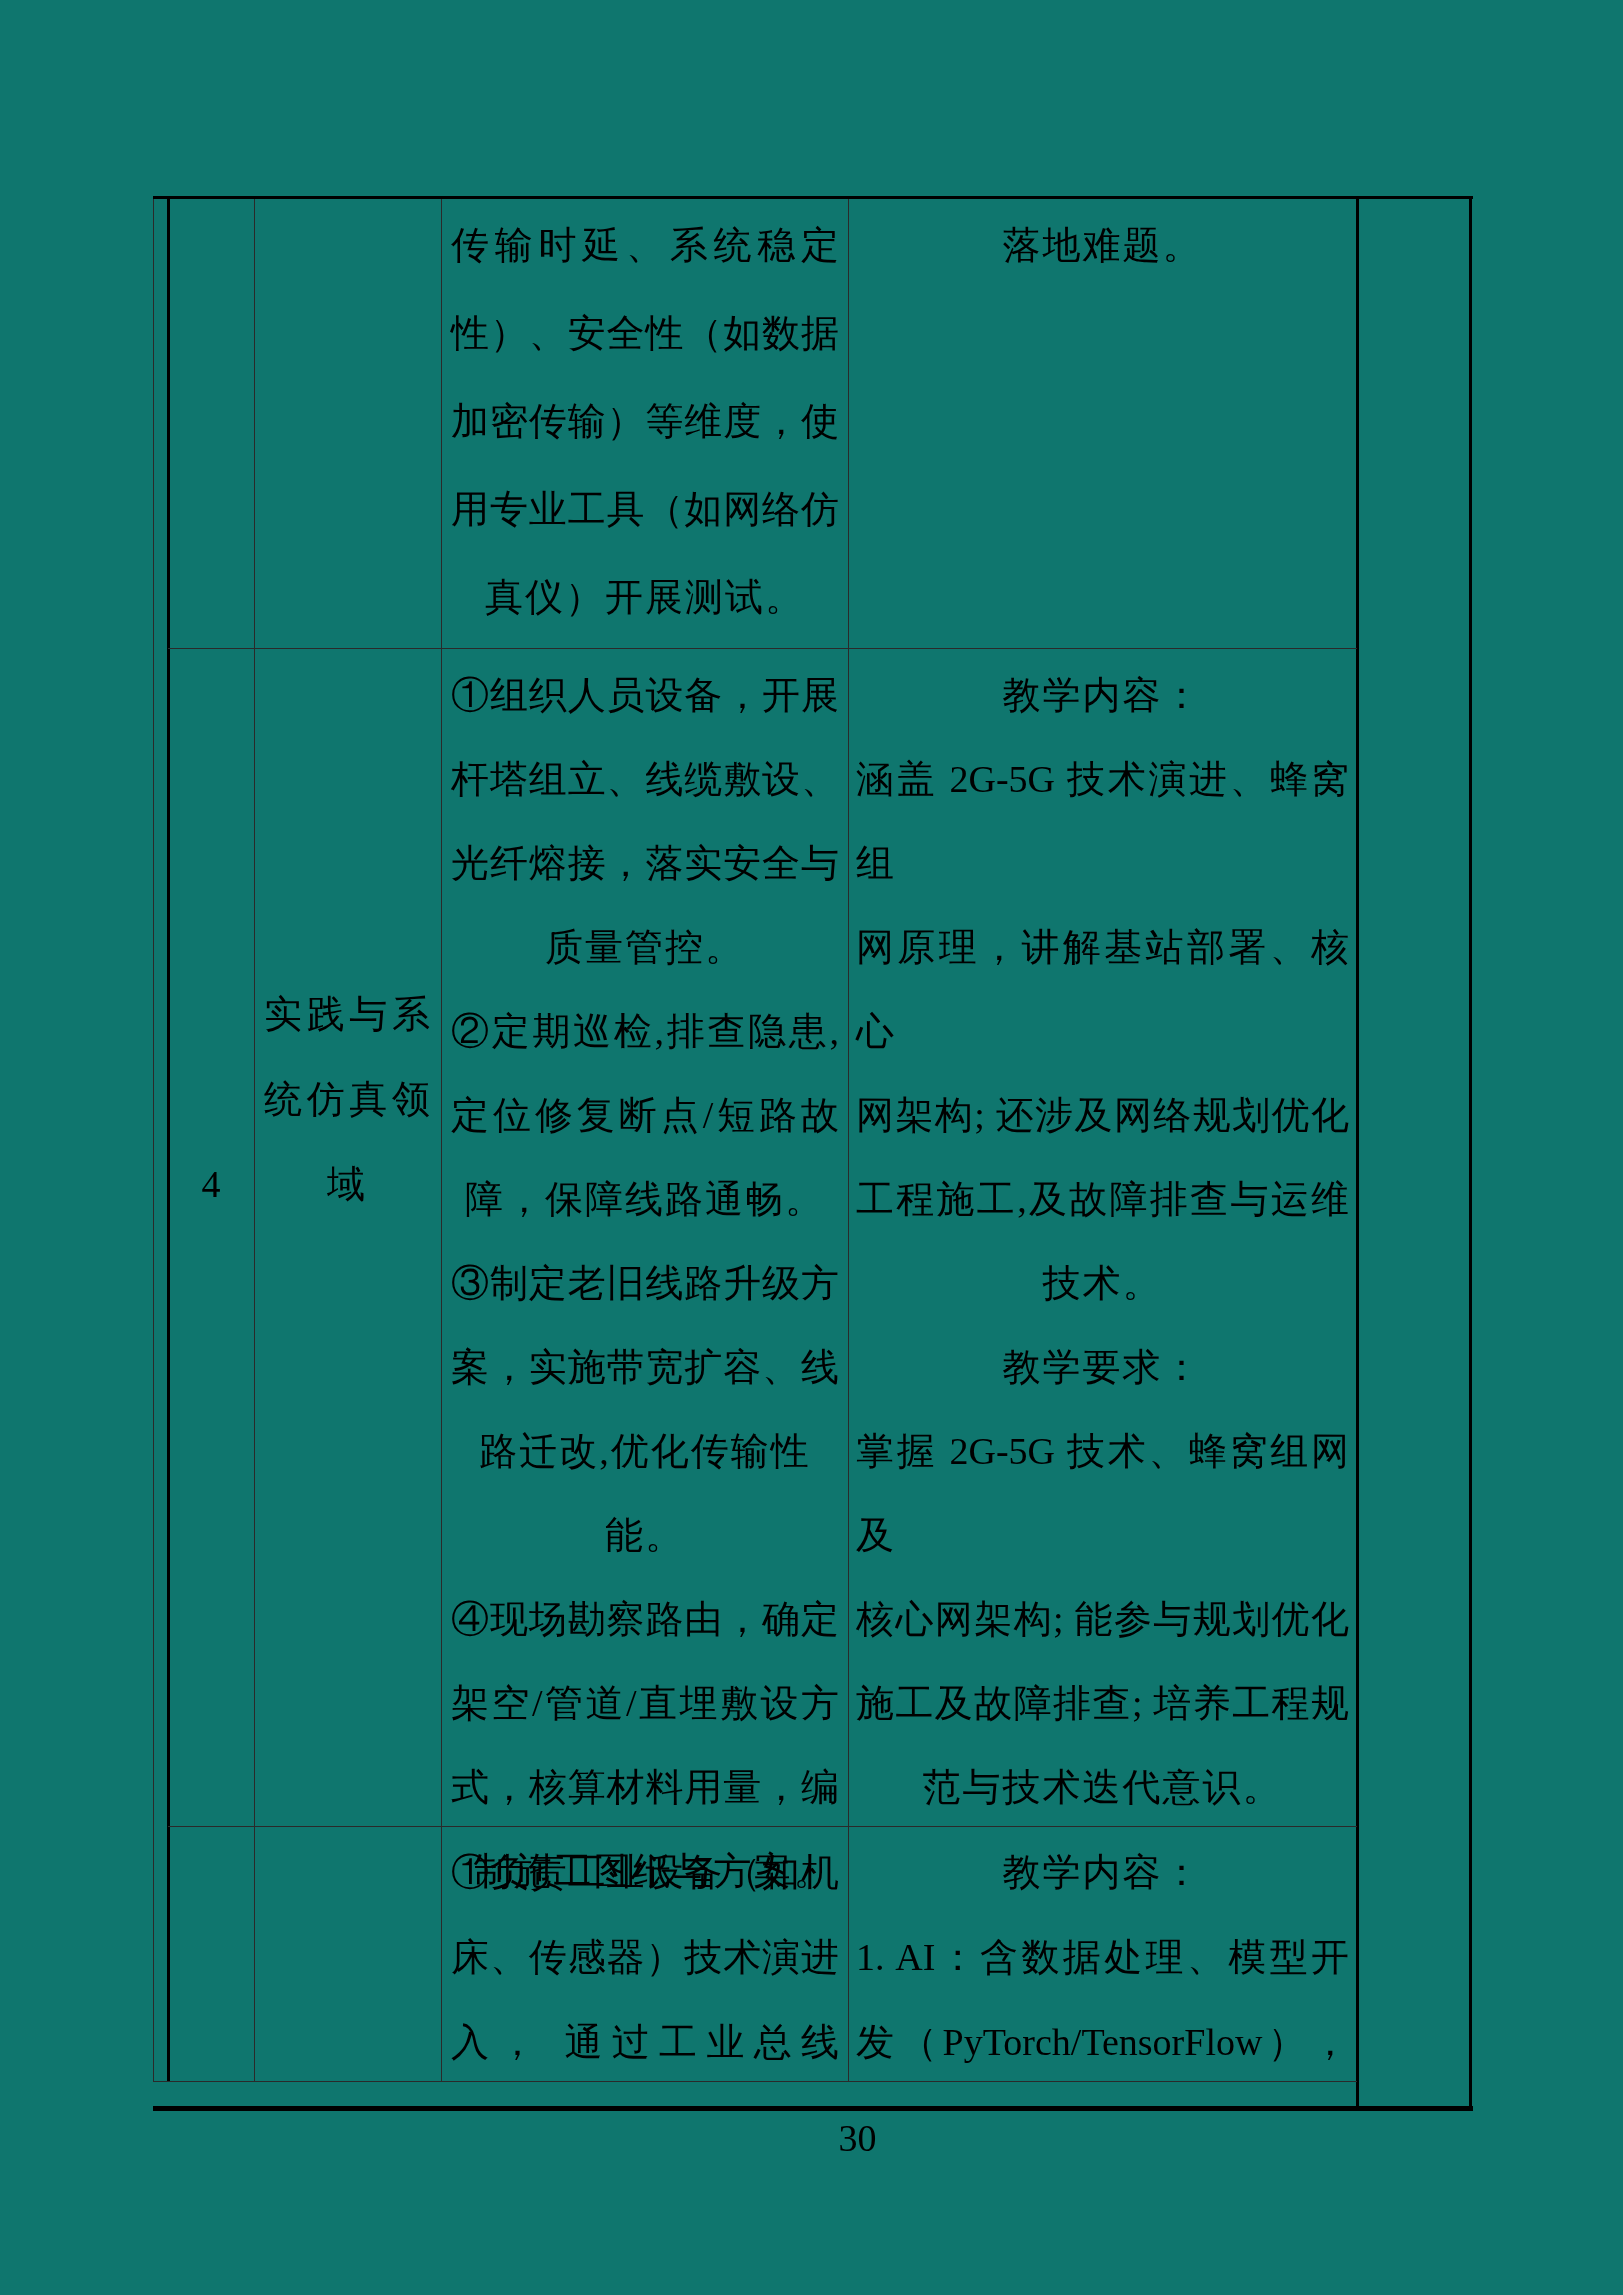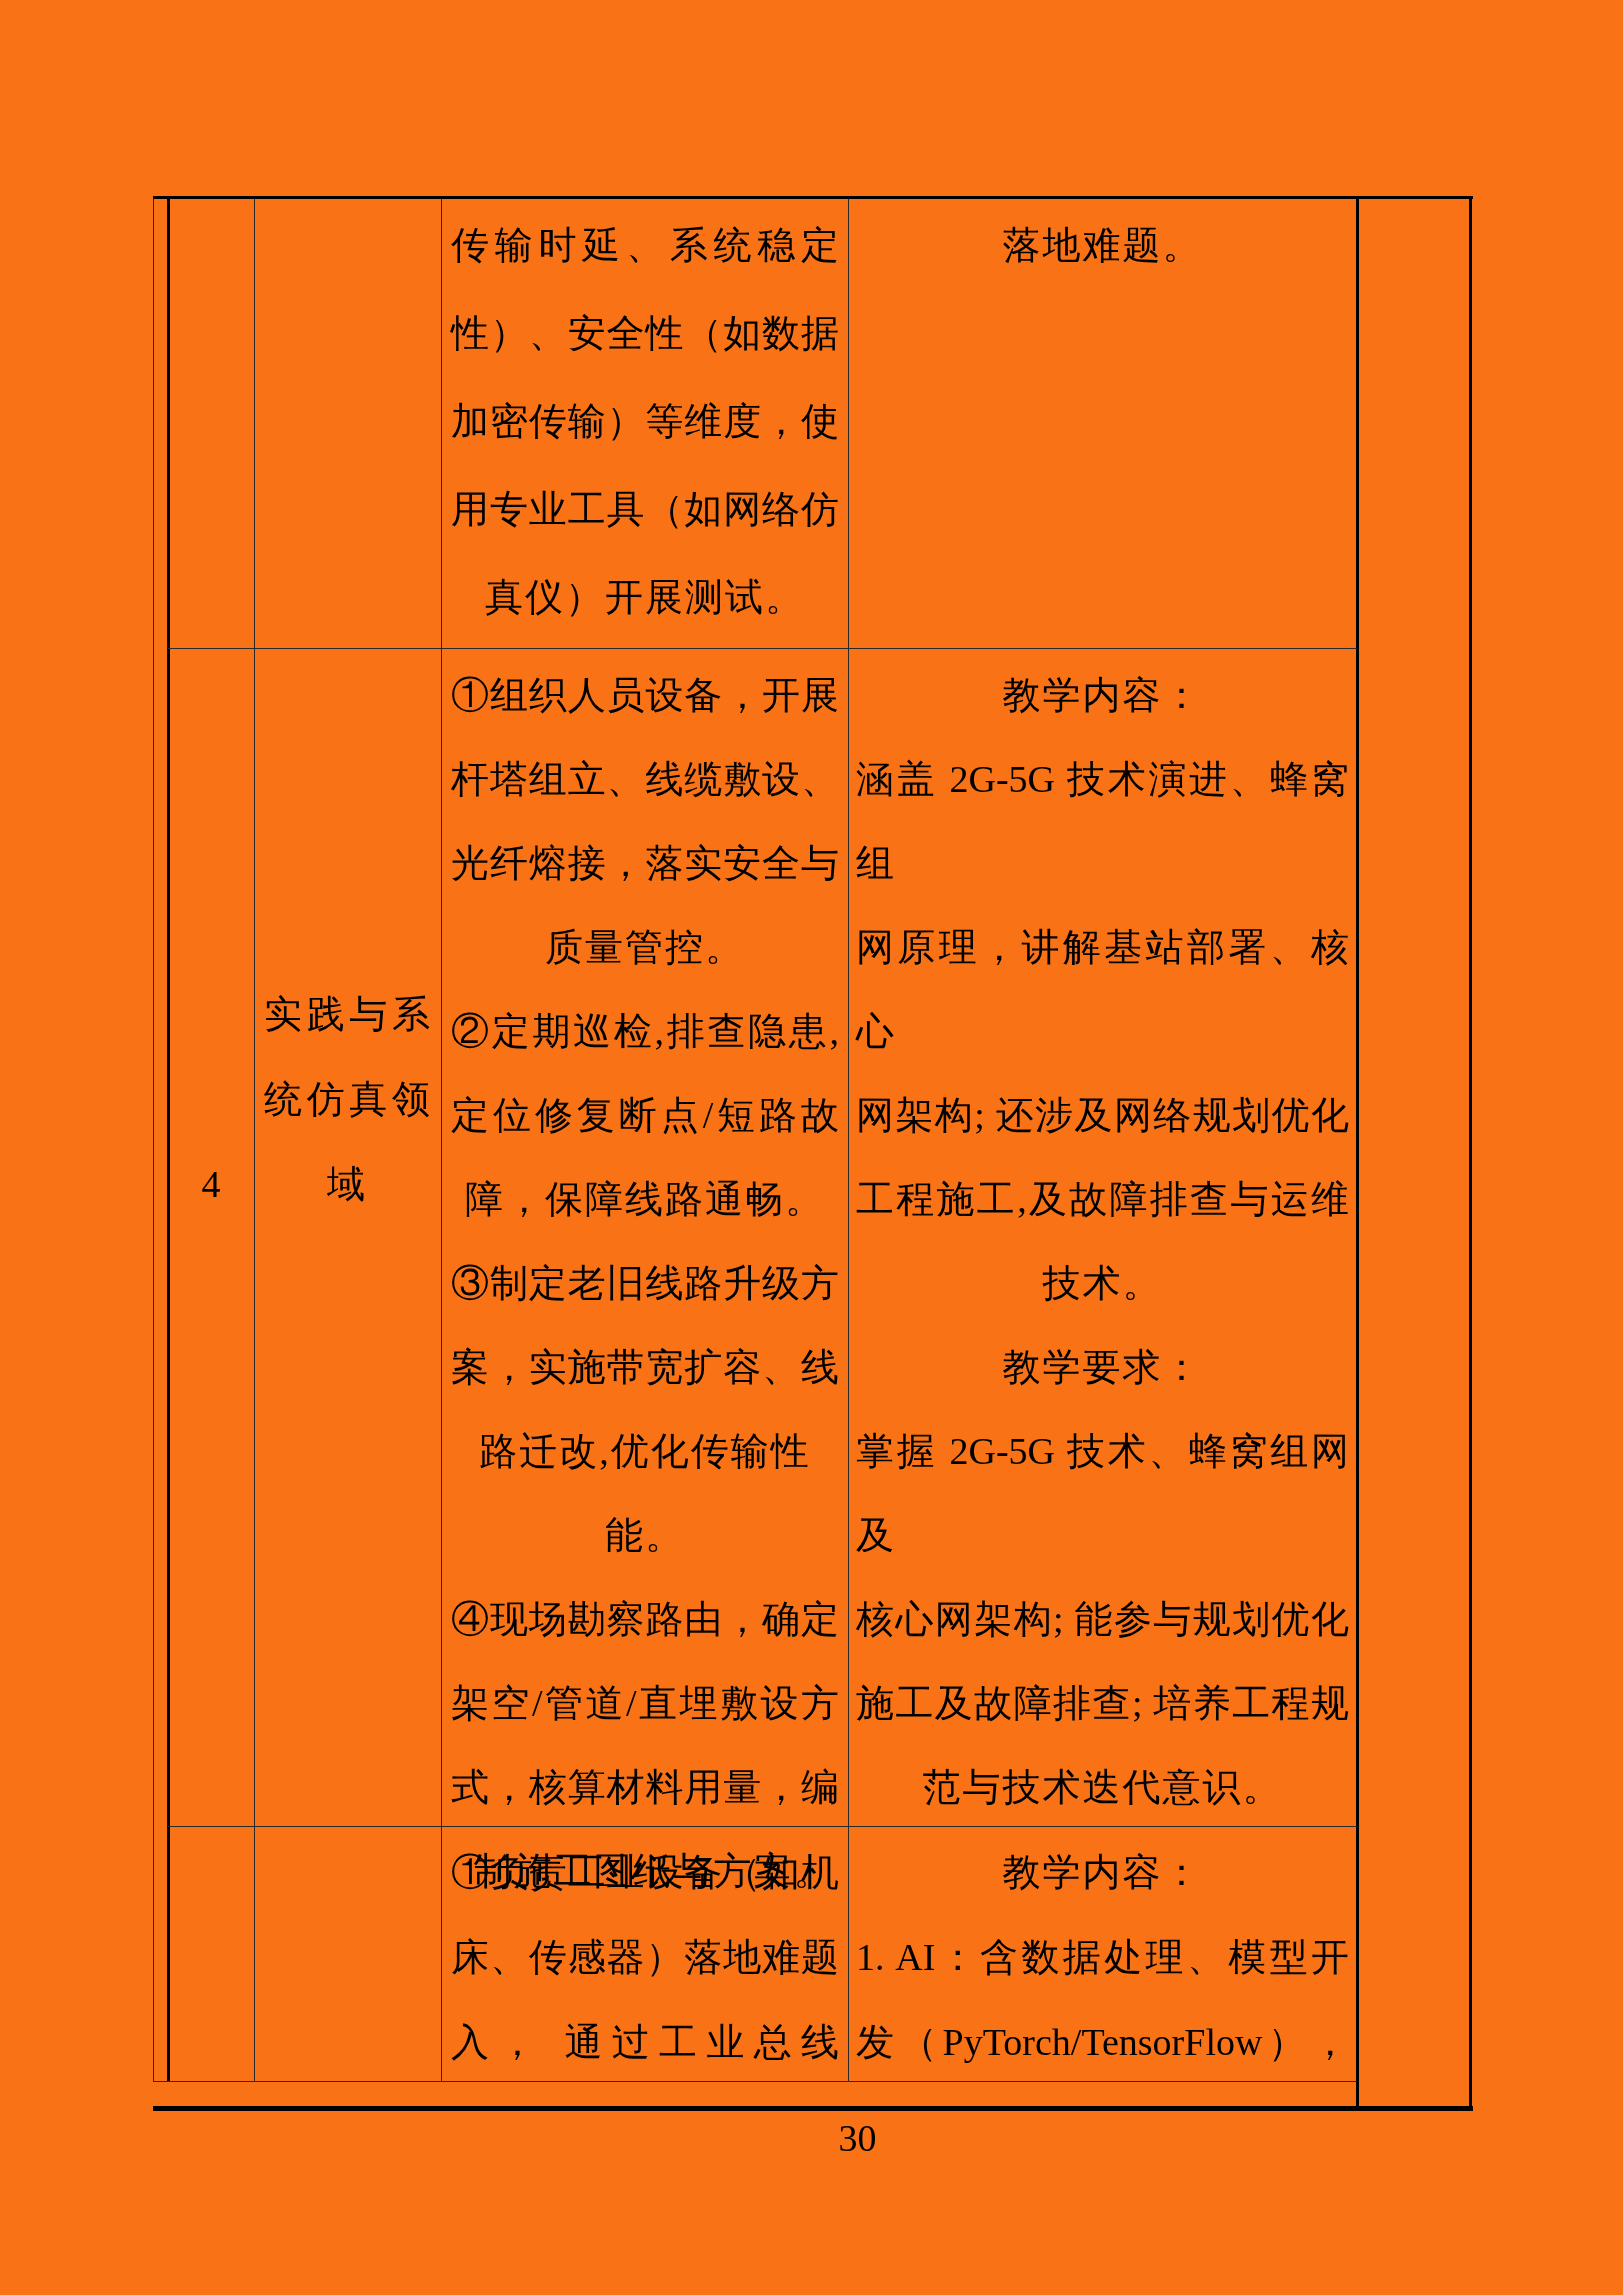--- a/index.html
+++ b/index.html
@@ -1,17 +1,17 @@
 <!DOCTYPE html>
 <html style="font-size:10.5px"><head>
 <meta charset="utf-8">
 <style>
   html,body { margin:0; padding:0; background:#e8e8e8; }
   .page {
-    position:relative; width:1623px; height:2295px; background:#f97316;
+    position:relative; width:1623px; height:2295px; background:#0f766e;
     font-family:"Liberation Serif","DejaVu Serif",serif; color:#000; overflow:hidden;
   }
   .bd { position:absolute; background:#000; }
   .bd.thin { background:#2a2a2a; }
   .cell { position:absolute; font-size:38px; }
   .ln { display:block; width:100%; }
   .jl { text-align:justify; text-align-last:justify; }
   .ll { text-align:center; letter-spacing:2px; }
   .cl { text-align:center; letter-spacing:2px; }
   .ind { text-indent:17px; }
@@ -92,21 +92,21 @@
     <span class="ln cl">技术。</span>
     <span class="ln cl">教学要求：</span>
     <span class="ln jl">掌握 2G-5G 技术、蜂窝组网及</span>
     <span class="ln jl">核心网架构; 能参与规划优化</span>
     <span class="ln jl">施工及故障排查; 培养工程规</span>
     <span class="ln ll">范与技术迭代意识。</span>
   </div>
 
   <div class="cell" id="r3c3">
     <span class="ln jl">①负责工业设备（如机</span>
-    <span class="ln jl">床、传感器）落地难题</span>
+    <span class="ln jl">床、传感器）技术演进</span>
     <span class="ln jl">入， 通过工业总线</span>
   </div>
 
   <div class="cell" id="r3c4">
     <span class="ln cl">教学内容：</span>
     <span class="ln jl">1.  AI：含数据处理、模型开</span>
     <span class="ln jl">发（PyTorch/TensorFlow），</span>
   </div>
 
   <div class="cell" id="pageno">30</div>

